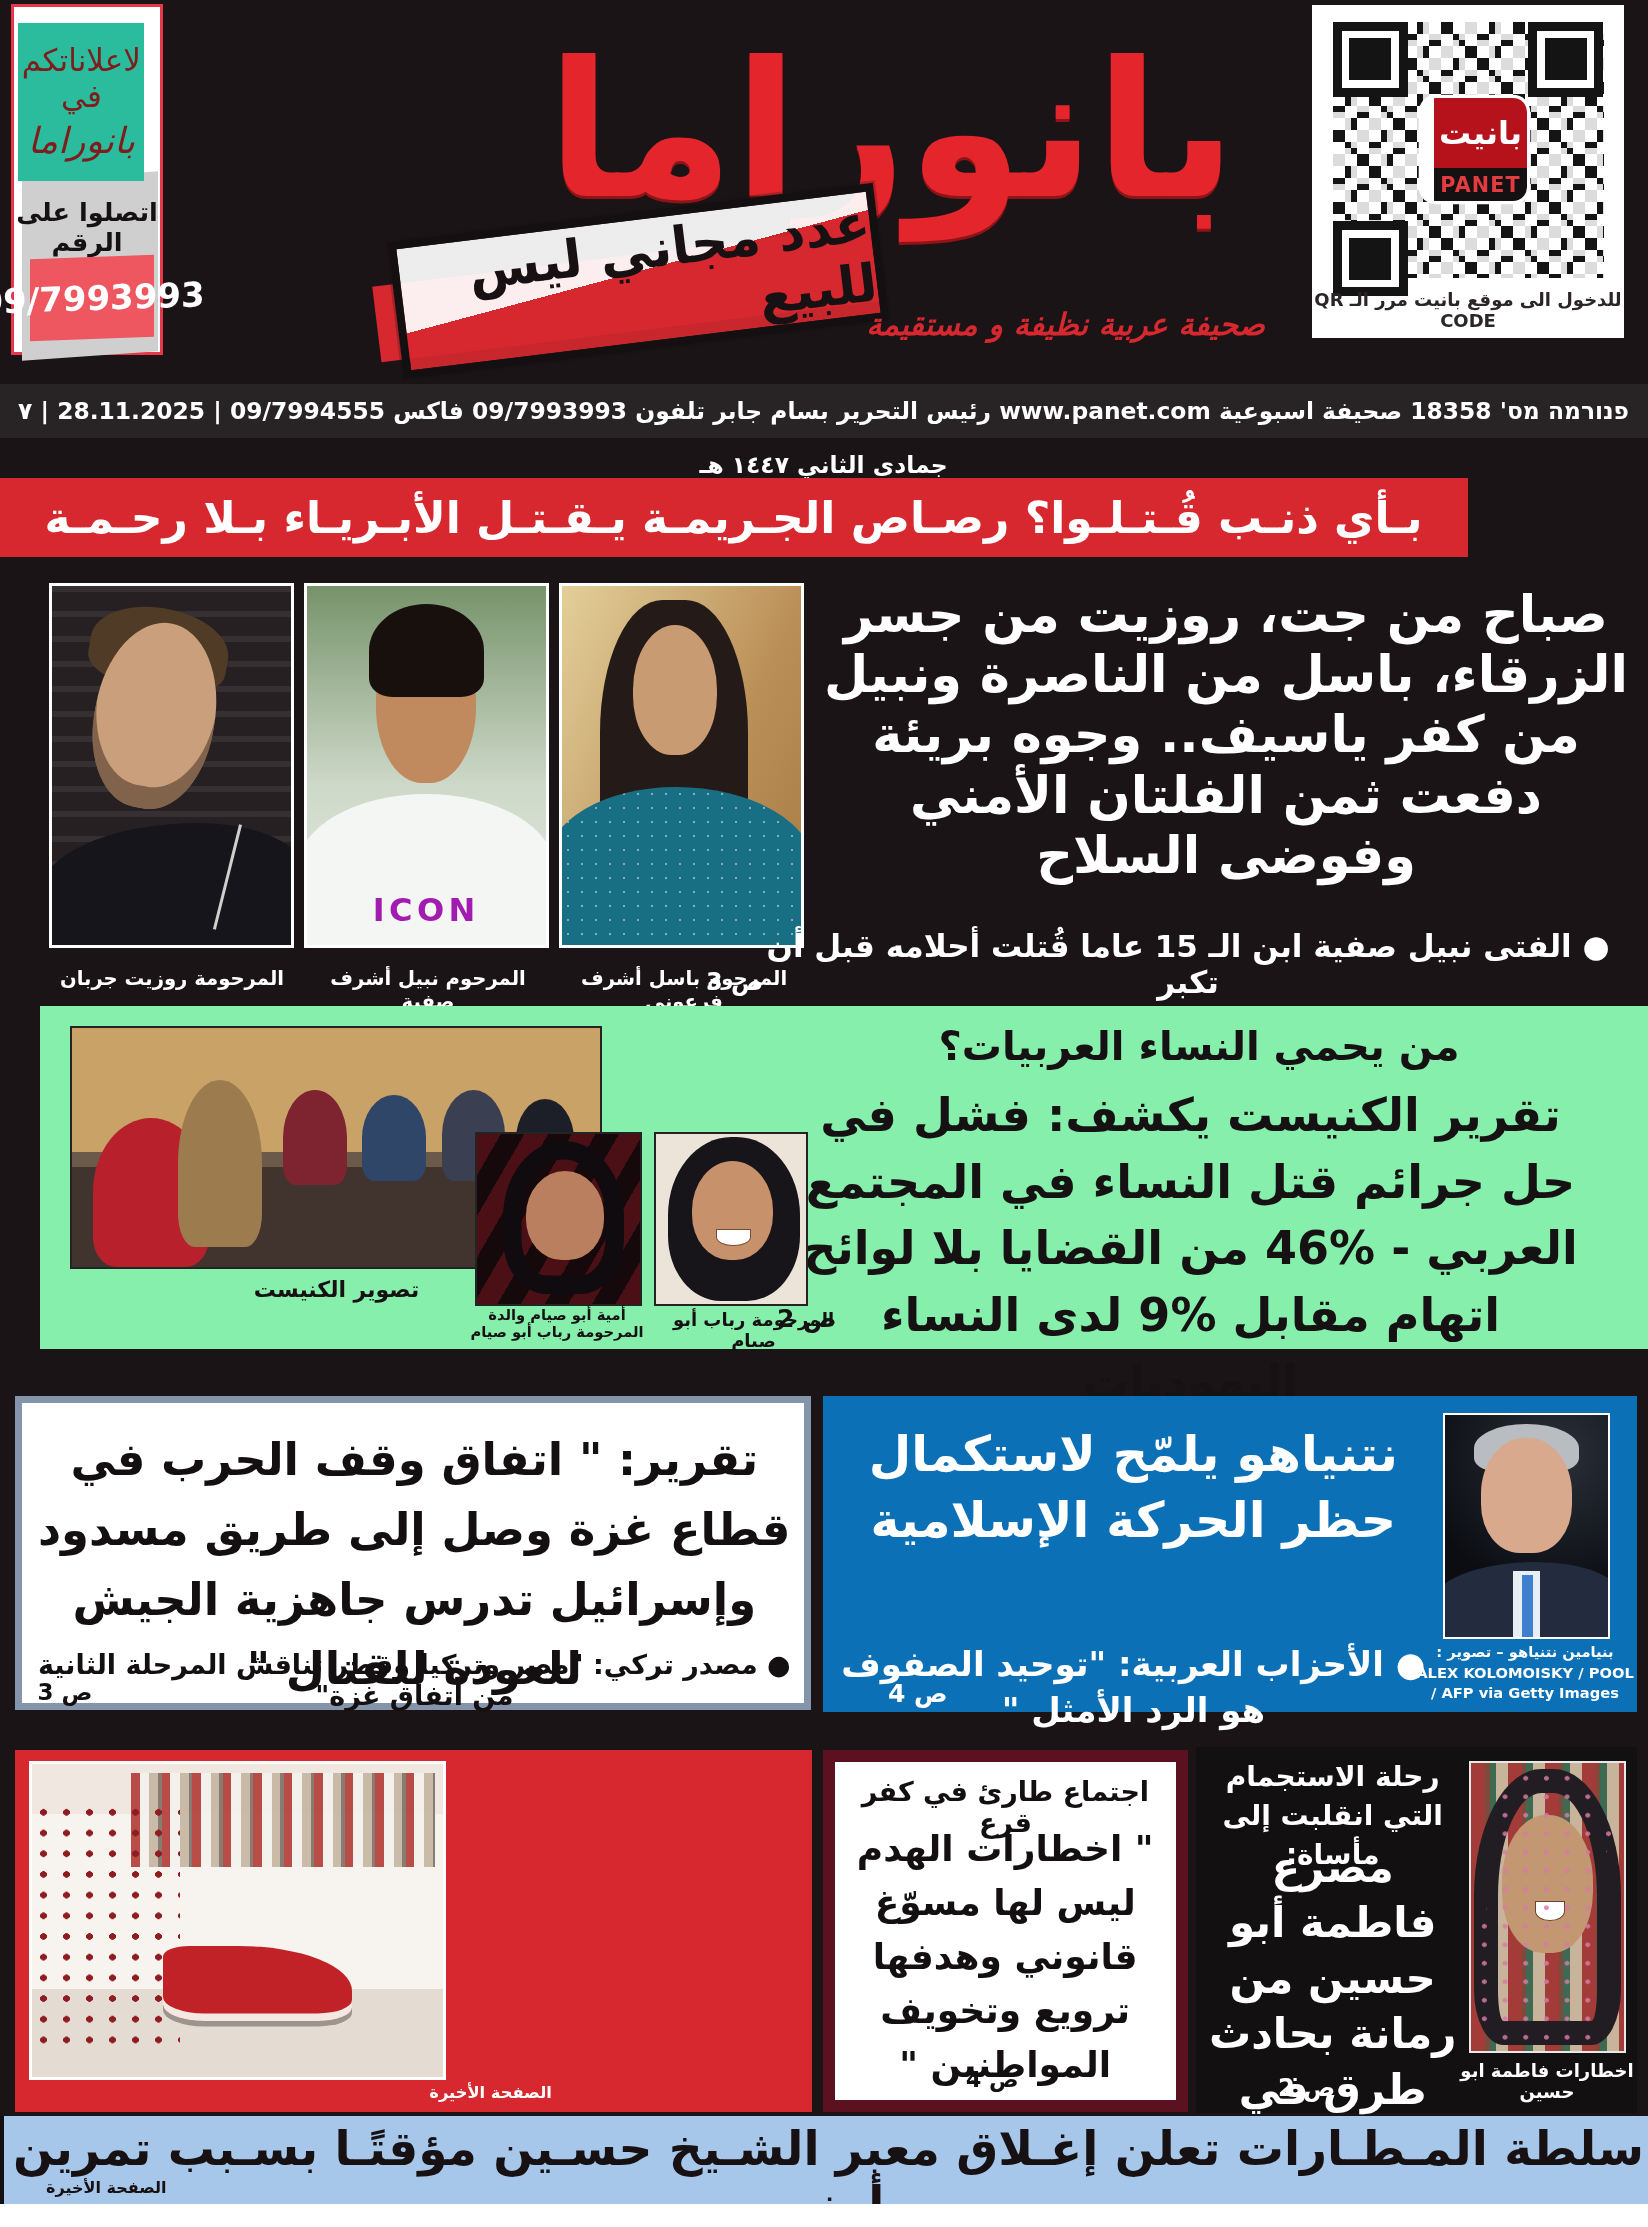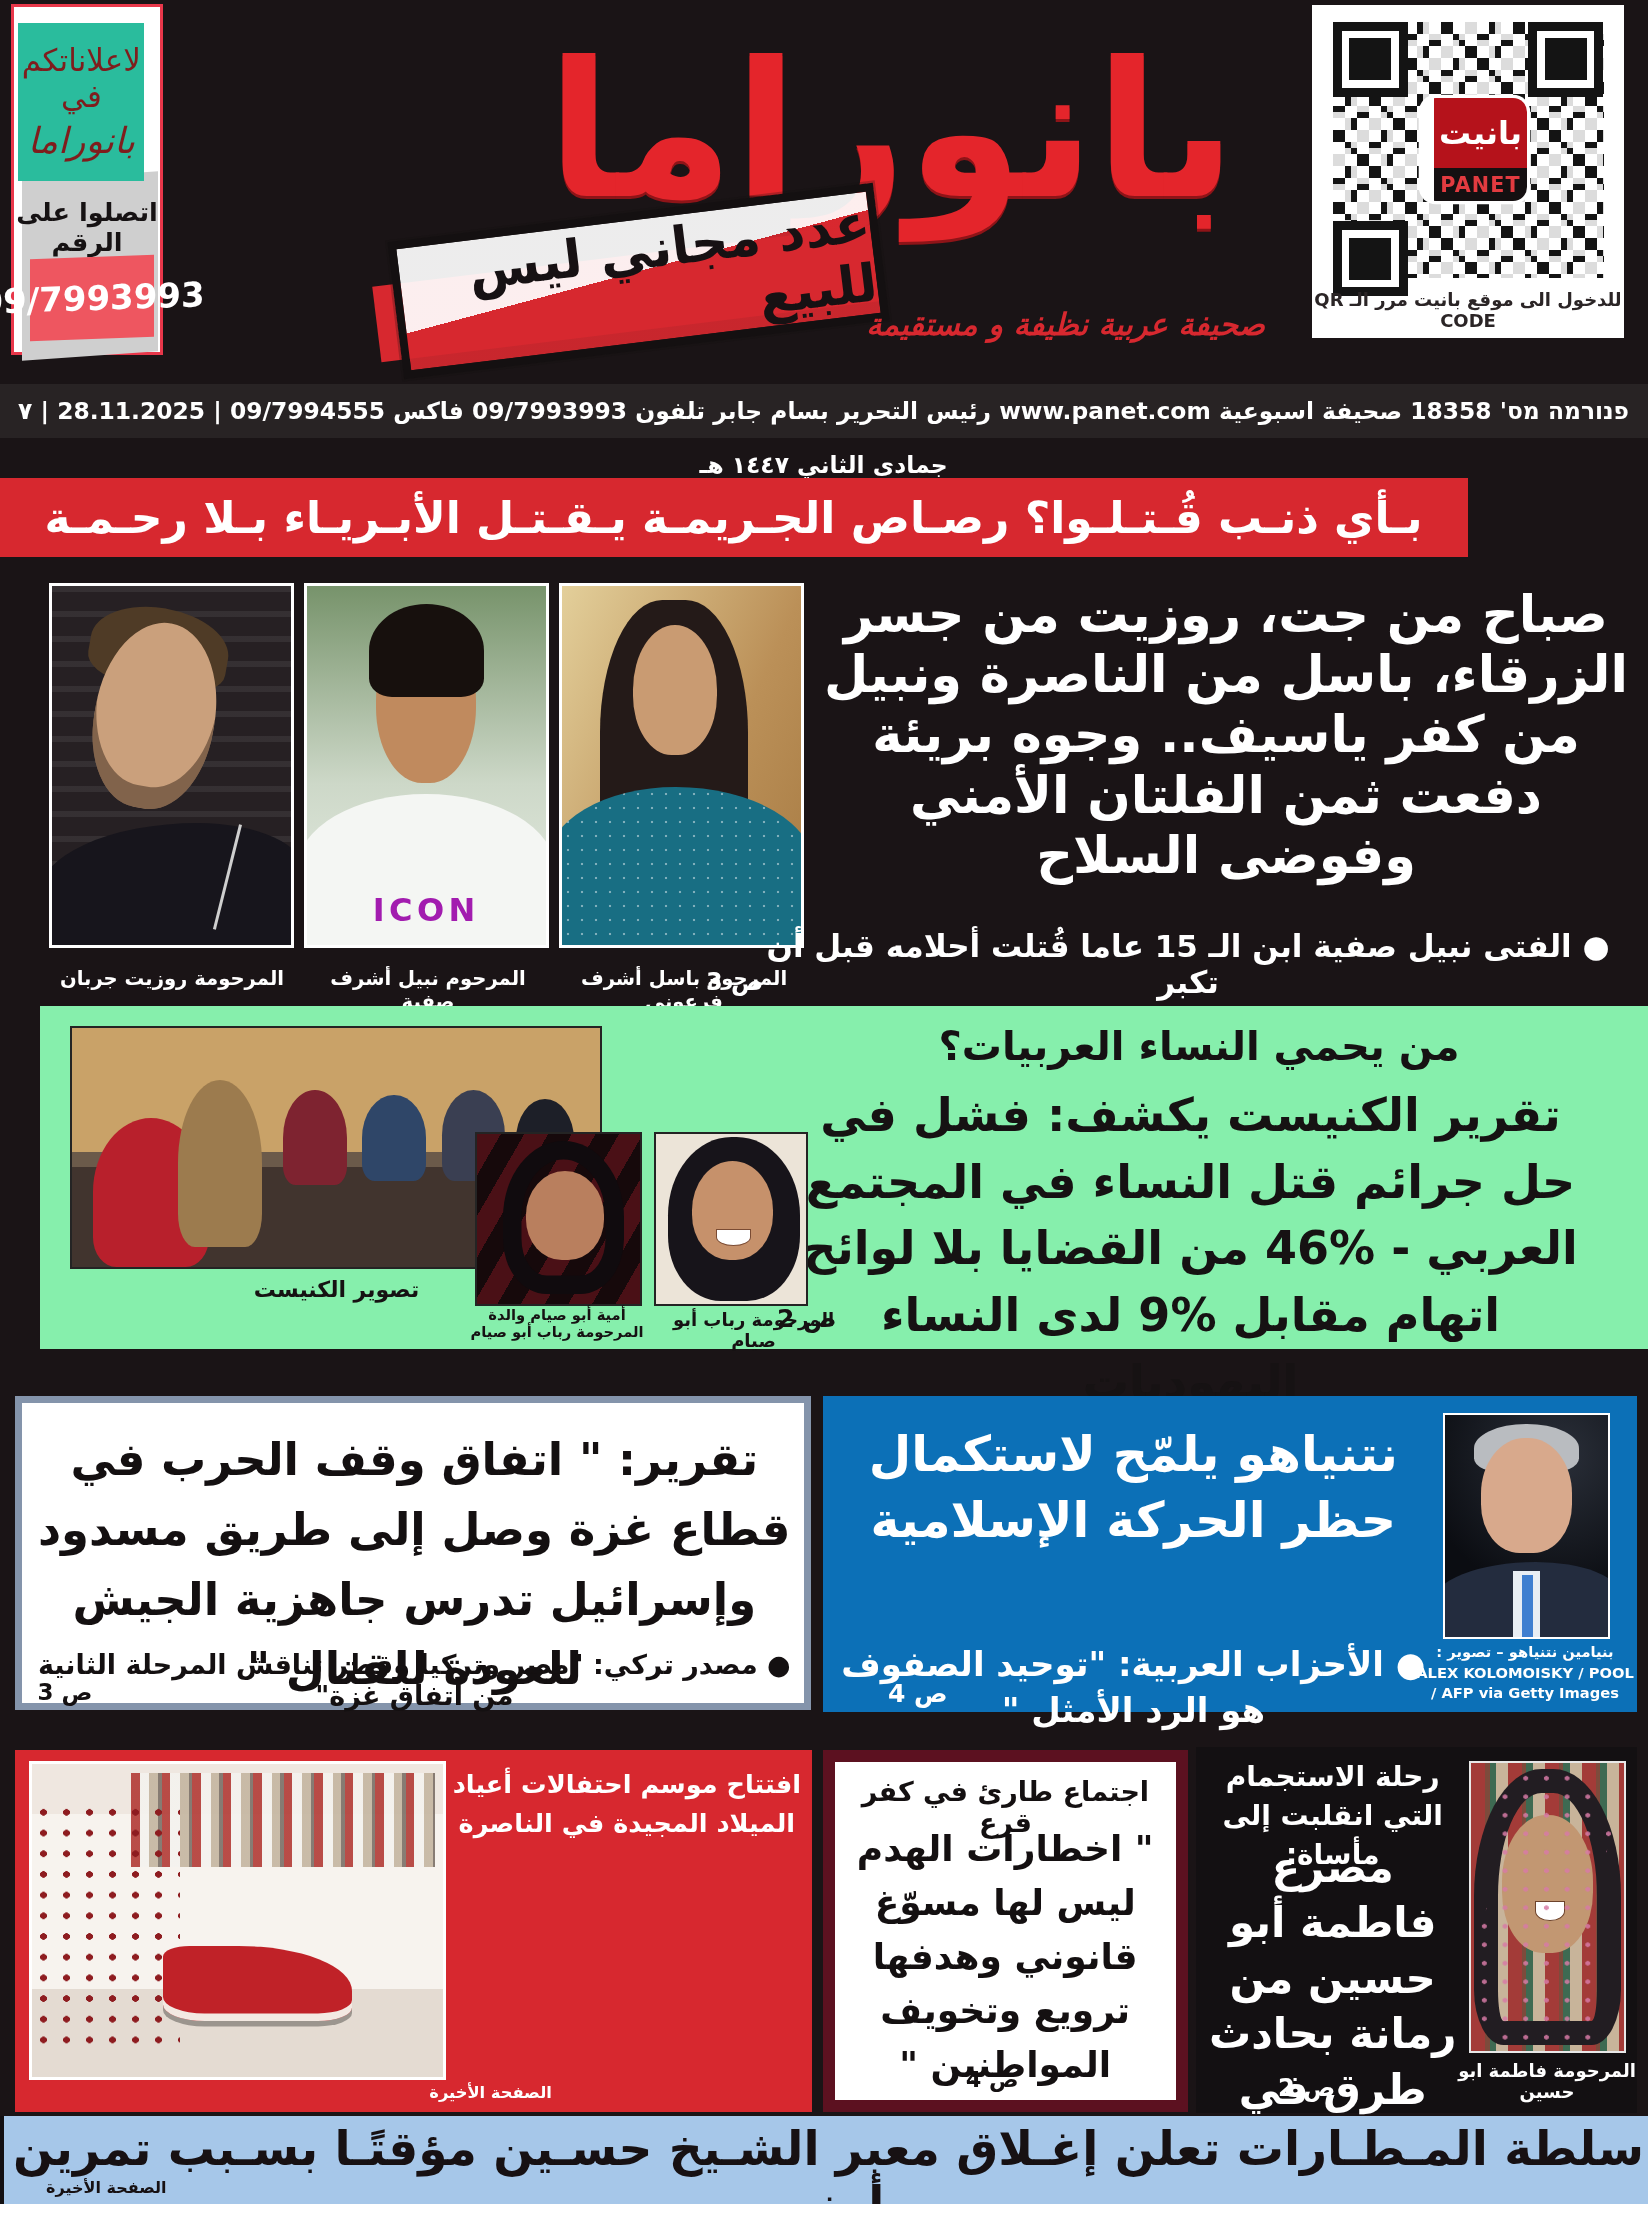--- a/index.html
+++ b/index.html
@@ -314,41 +314,40 @@
     </div>
   </div>
 
   <div class="abs christmas">
     <div class="x-photo">
       <div class="x-nutcrackers"></div>
       <div class="x-berries"></div>
       <div class="x-sleigh"></div>
     </div>
     <div class="abs x-text">
-      <div class="x-kicker">افتتاح موسم احتفالات أعياد الميلاد المجيدة في الناصرة</div>
     </div>
     <div class="abs x-pref">الصفحة الأخيرة</div>
   </div>
 
   <div class="abs demolition">
     <div class="abs d-kicker">اجتماع طارئ في كفر قرع</div>
     <div class="abs d-headline">" اخطارات الهدم ليس لها مسوّغ قانوني وهدفها ترويع وتخويف المواطنين "</div>
     <div class="abs d-pref">ص 4</div>
   </div>
 
   <div class="abs georgia">
     <div class="abs g-kicker">رحلة الاستجمام التي انقلبت إلى مأساة:</div>
     <div class="abs g-headline">مصرع فاطمة أبو حسين من رمانة بحادث طرق في جورجيا</div>
     <div class="abs g-pref">ص 2</div>
     <div class="g-photo">
       <div class="g-face"></div>
       <div class="g-smile"></div>
       <div class="g-hijab"></div>
     </div>
-    <div class="g-cap">المرحومة فاطمة ابو حسين</div>
+    <div class="g-cap">اخطارات فاطمة ابو حسين</div>
   </div>
 
   <div class="abs bottom-banner">
     <div class="bb-headline">سلطة المـطـارات تعلن إغـلاق معبر الشـيخ حسـين مؤقتًـا بسـبب تمرين أمني</div>
     <div class="bb-pref">الصفحة الأخيرة</div>
   </div>
   <div class="abs bottom-white"></div>
 
 </div>
 

